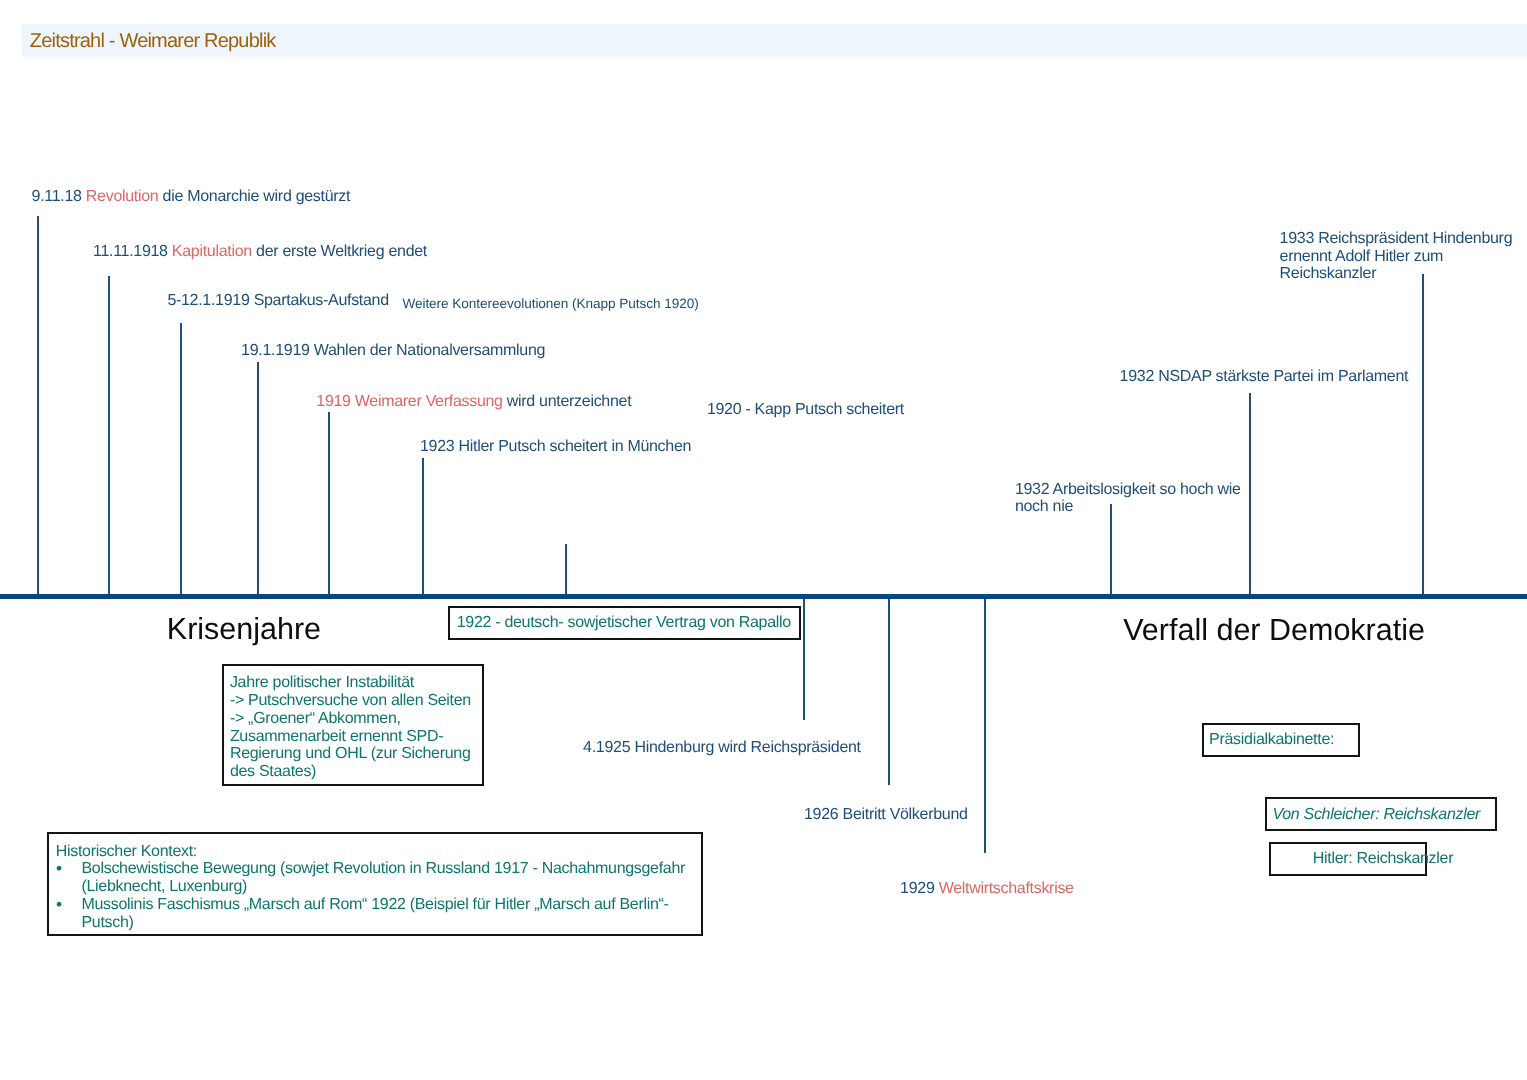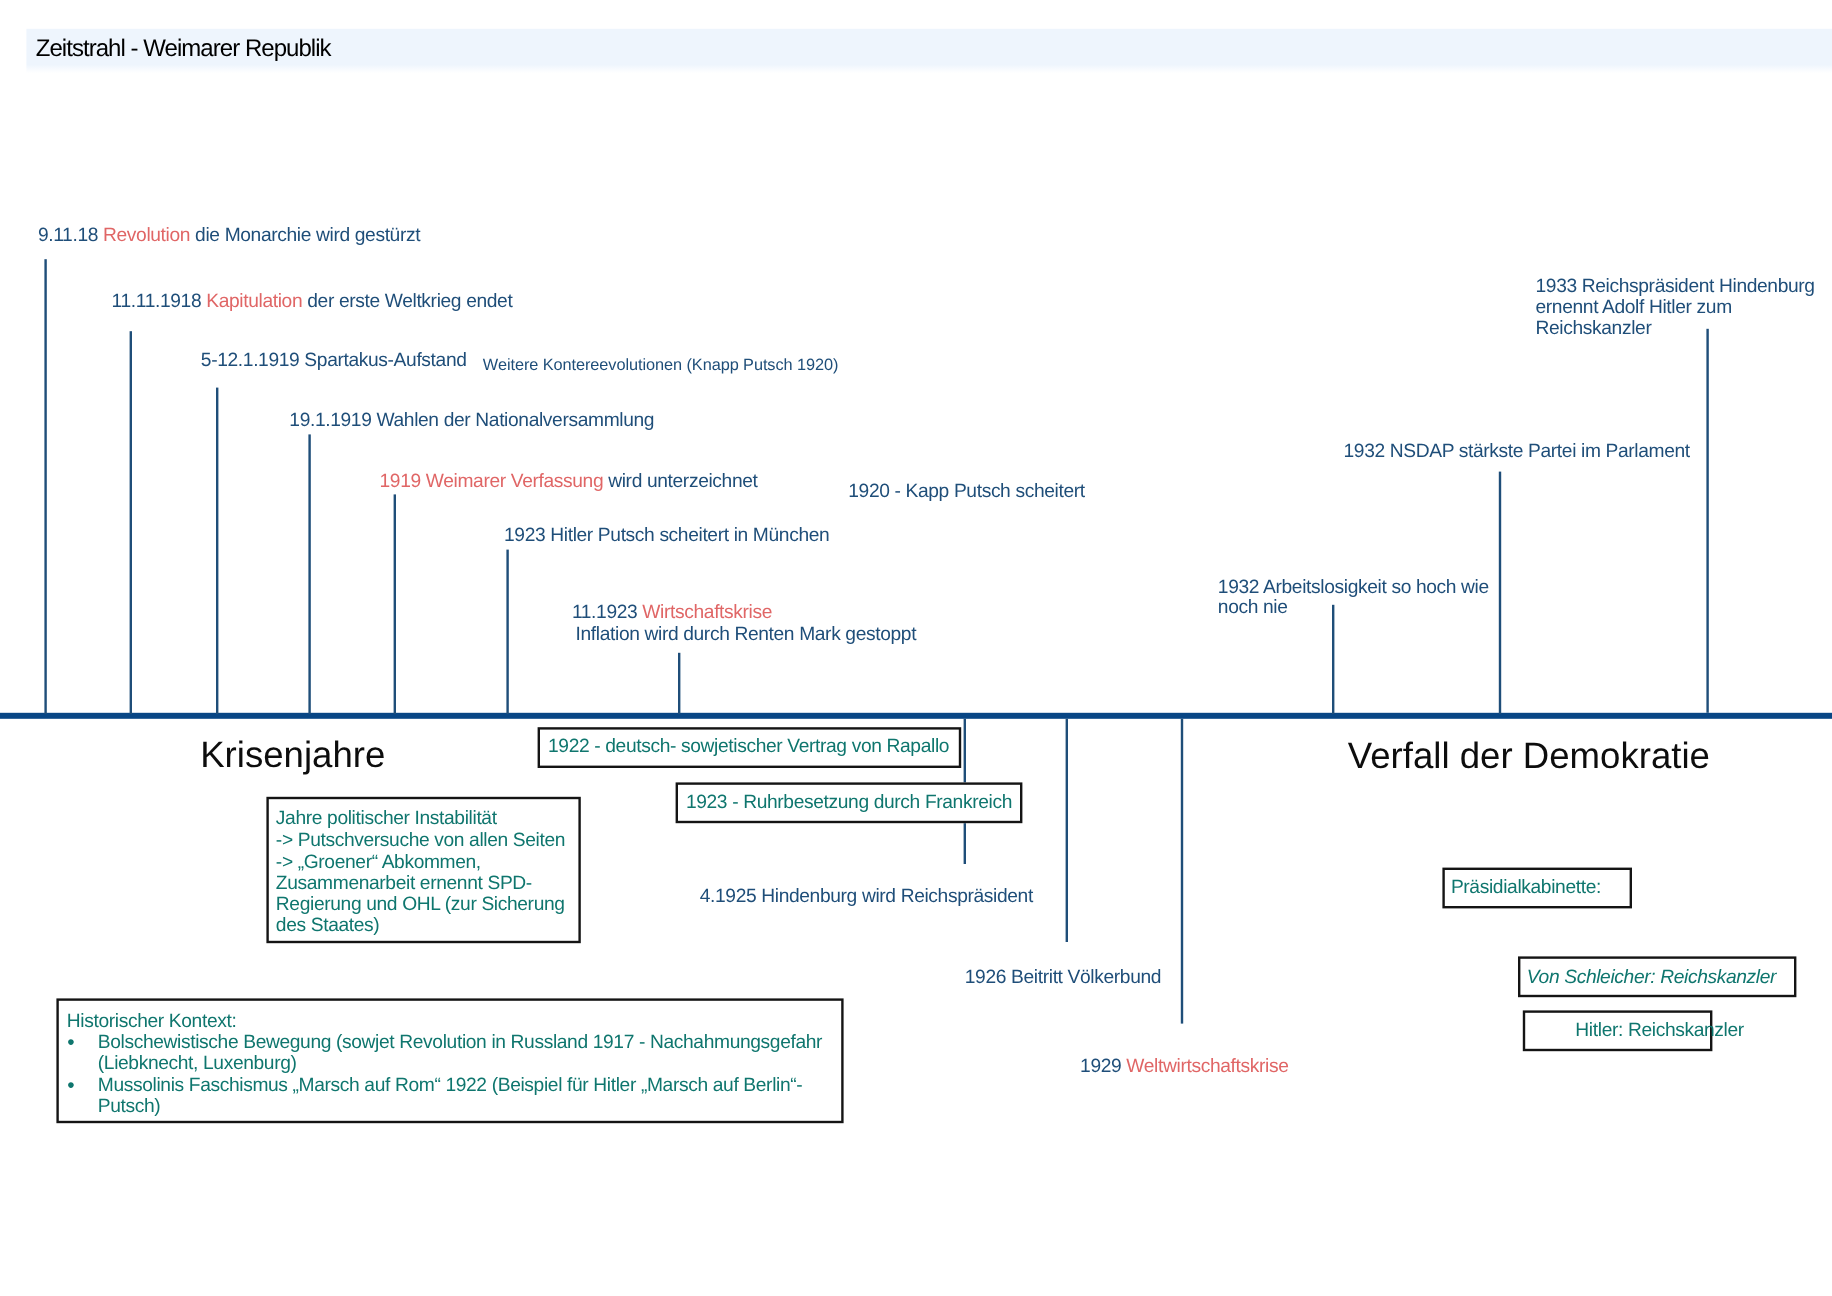--- a/index.html
+++ b/index.html
@@ -8,21 +8,21 @@
        font-family:"Liberation Sans","DejaVu Sans",sans-serif;
        -webkit-font-smoothing:antialiased;text-rendering:geometricPrecision;}
   #stage{position:relative;width:1527px;height:1080px;background:#fff;
          will-change:transform;}
   .abs{position:absolute;}
 
   
   #title-band{left:22px;top:23.7px;width:1505px;height:37px;
               background:linear-gradient(to bottom,#eef5fd 0%,#eef5fd 81%,#f5f9fe 88%,#ffffff 100%);}
   #title-text{left:29.8px;top:30.3px;font-size:20px;letter-spacing:-0.8px;
-              color:#000000;white-space:nowrap;line-height:23px;}
+              color:#a16207;white-space:nowrap;line-height:23px;}
 
   
   #axis{left:0px;top:594px;width:1527px;height:5px;background:#084685;}
 
   
   .vline{position:absolute;width:2px;background:#1f4e79;}
 
   
   .lbl{position:absolute;color:#1f4e79;font-size:16px;letter-spacing:-0.3px;
        line-height:17px;white-space:nowrap;}
@@ -77,44 +77,40 @@
   <div class="lbl tiny" style="left:402.4px;top:296.1px;">Weitere Kontereevolutionen (Knapp Putsch 1920)</div>
 
   <div class="lbl" style="left:241.1px;top:341.8px;">19.1.1919 Wahlen der Nationalversammlung</div>
 
   <div class="lbl" style="left:316.3px;top:392.7px;"><span class="red">1919 Weimarer Verfassung</span><span> wird unterzeichnet</span></div>
 
   <div class="lbl" style="left:420px;top:438.2px;">1923 Hitler Putsch scheitert in München</div>
 
   <div class="lbl" style="left:706.9px;top:400.8px;">1920 - Kapp Putsch scheitert</div>
 
-  <div class="lbl" style="left:476.6px;top:502.2px;line-height:17.7px;"><span>11.1923 </span><span class="red">Wirtschaftskrise</span><br><span style="margin-left:3px;display:inline-block;">Inflation wird durch Renten Mark gestoppt</span></div>
 
   <div class="lbl" style="left:1014.9px;top:480.5px;line-height:17.7px;"><span>1932 Arbeitslosigkeit so hoch wie</span><br><span>noch nie</span></div>
 
   <div class="lbl" style="left:1119.6px;top:368.4px;">1932 NSDAP stärkste Partei im Parlament</div>
 
   <div class="lbl" style="left:1279.6px;top:229.9px;line-height:17.7px;"><span>1933 Reichspräsident Hindenburg</span><br><span>ernennt Adolf Hitler zum</span><br><span>Reichskanzler</span></div>
 
   <div class="lbl" style="left:583.1px;top:738.8px;">4.1925 Hindenburg wird Reichspräsident</div>
 
   <div class="lbl" style="left:804px;top:806px;">1926 Beitritt Völkerbund</div>
 
   <div class="lbl" style="left:900.1px;top:880.4px;"><span>1929 </span><span class="red">Weltwirtschaftskrise</span></div>
 
   <div class="heading" style="left:166.8px;top:612.6px;">Krisenjahre</div>
   <div class="heading" style="left:1123.2px;top:614.4px;">Verfall der Demokratie</div>
 
   <div class="box" style="left:448.4px;top:606.1px;width:352.2px;height:34.3px;">
     <div class="pad" style="padding:4.6px 8px 6px 6.3px;">1922 - deutsch- sowjetischer Vertrag von Rapallo</div>
   </div>
 
-  <div class="box" style="left:563.3px;top:651.7px;width:288.3px;height:34.5px;">
-    <div class="pad" style="padding:5.8px 8px 6px 6.3px;">1923 - Ruhrbesetzung durch Frankreich</div>
-  </div>
 
   <div class="box multi" style="left:221.5px;top:664.1px;width:262.2px;height:122.1px;">
     <div class="pad" style="padding:8.3px 8px 6px 6.4px;">
       <div>Jahre politischer Instabilität</div>
       <div>-&gt; Putschversuche von allen Seiten</div>
       <div>-&gt; „Groener“ Abkommen,</div>
       <div>Zusammenarbeit ernennt SPD-</div>
       <div>Regierung und OHL (zur Sicherung</div>
       <div>des Staates)</div>
     </div>

